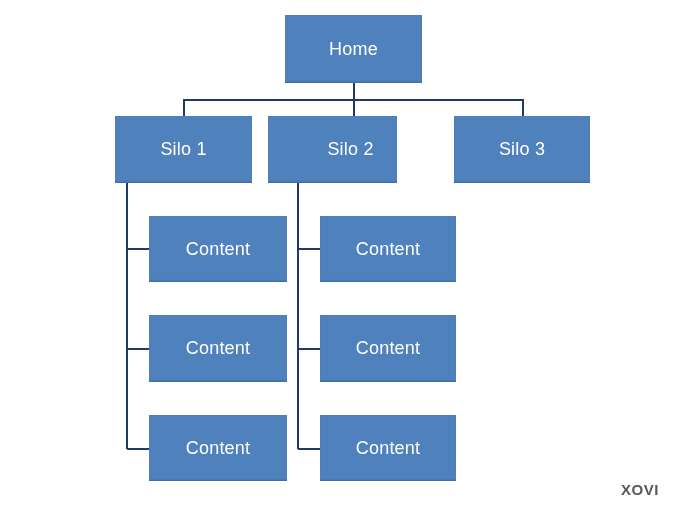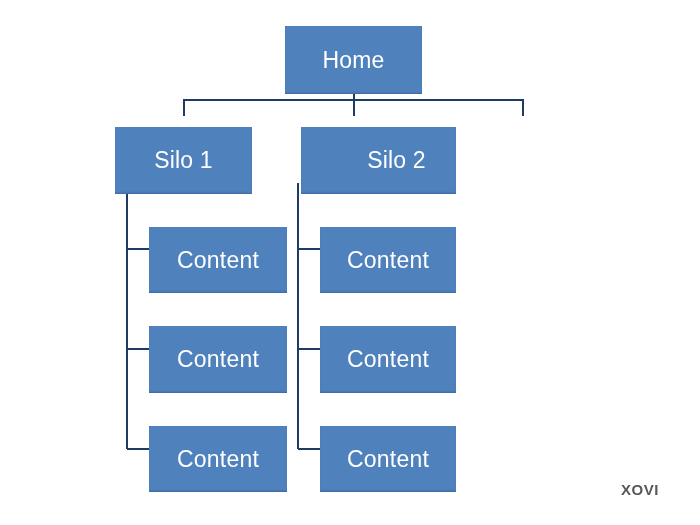--- a/index.html
+++ b/index.html
@@ -32,24 +32,23 @@
     stroke-width: 2;
     fill: none;
   }
   .node {
     position: absolute;
     background: var(--node-fill);
     color: var(--node-text);
     display: flex;
     align-items: center;
     justify-content: center;
-    font-size: 23px;
+    font-size: 18px;
     letter-spacing: 0.2px;
     box-shadow: inset 0 -2px 2px -1px rgba(20,45,80,.30);
-    margin-top: 11px;
   }
   .watermark {
     position: absolute;
     left: 621px; top: 481px;
     font-size: 15px;
     font-weight: bold;
     letter-spacing: 0.5px;
     color: var(--watermark-text);
   }
 </style>
@@ -75,21 +74,22 @@
 
     <path d="M 297.5 183 V 448.5"></path>
     <path d="M 297.5 249 H 320"></path>
     <path d="M 297.5 348.5 H 320"></path>
     <path d="M 297.5 448.5 H 320"></path>
   </svg>
 
   <div class="node" style="left:285px; top:15px;  width:137px; height:68px;">Home</div>
 
   <div class="node" style="left:115px; top:116px; width:137px; height:67px;">Silo 1</div>
-  <div class="node" style="left:301px; top:116px; width:155px; height:67px;padding-left:36px;">Silo 2</div>
+  <div class="node" style="left:268px; top:116px; width:129px; height:67px;padding-left:36px;">Silo 2</div>
+  <div class="node" style="left:454px; top:116px; width:136px; height:67px;">Silo 3</div>
 
   <div class="node" style="left:149px; top:216px; width:138px; height:66px;">Content</div>
   <div class="node" style="left:149px; top:315px; width:138px; height:67px;">Content</div>
   <div class="node" style="left:149px; top:415px; width:138px; height:66px;">Content</div>
 
   <div class="node" style="left:320px; top:216px; width:136px; height:66px;">Content</div>
   <div class="node" style="left:320px; top:315px; width:136px; height:67px;">Content</div>
   <div class="node" style="left:320px; top:415px; width:136px; height:66px;">Content</div>
 
   <div class="watermark">XOVI</div>

